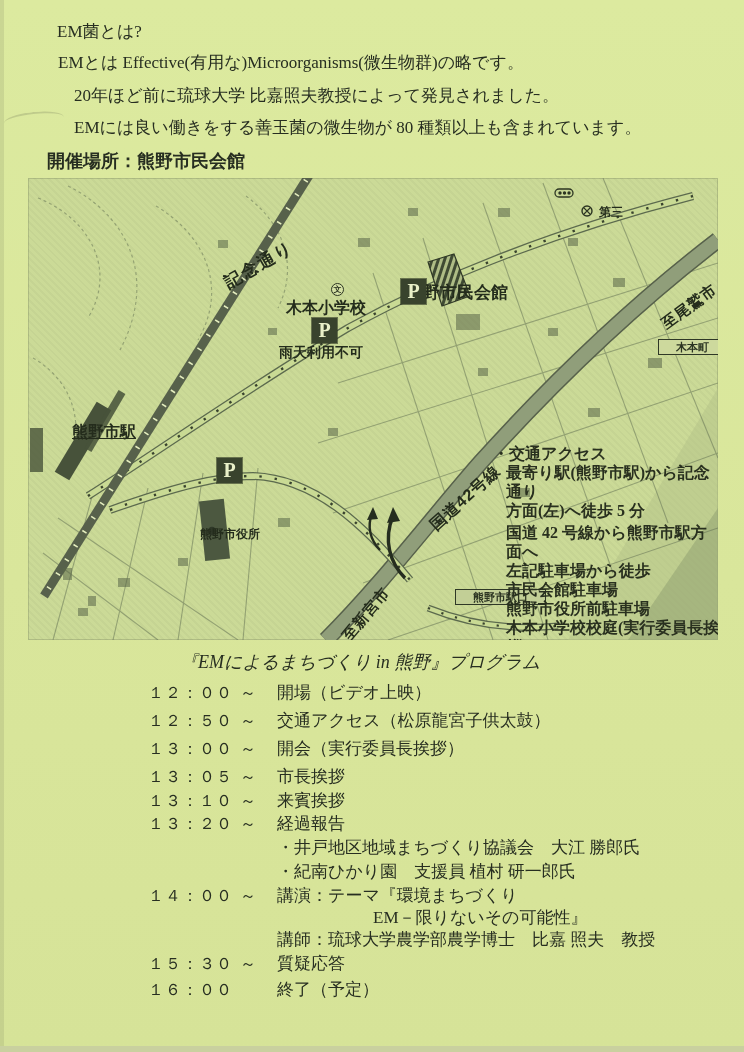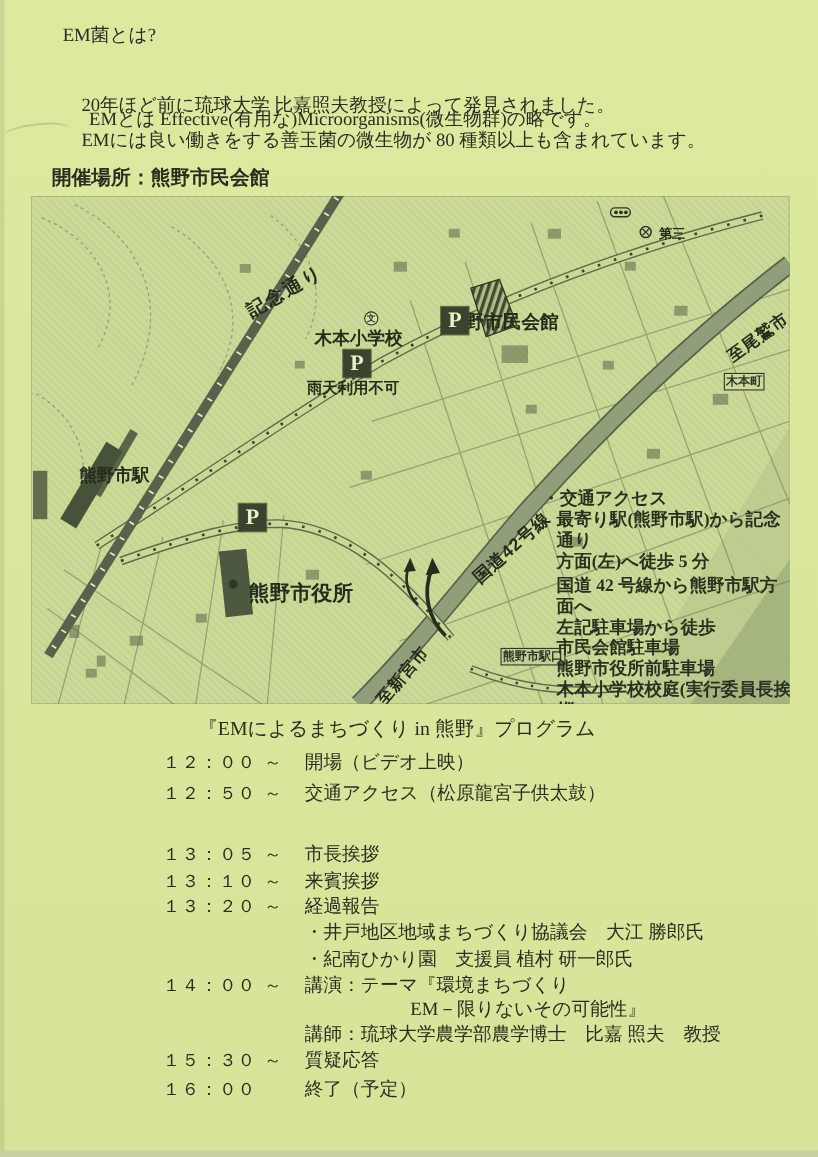--- a/index.html
+++ b/index.html
@@ -33,57 +33,57 @@
   .pbox{
     position:absolute;width:25px;height:25px;background:#39432d;
     color:#e9f0c8;font-family:"Liberation Serif","DejaVu Serif",serif;
     font-weight:bold;font-size:20px;line-height:25px;text-align:center;
     box-shadow:0 0 0 1px rgba(40,48,30,.6);
   }
   .boxedlabel{
     position:absolute;white-space:nowrap;
     font-family:"Liberation Sans","DejaVu Sans",sans-serif;
     font-weight:bold;font-size:11px;color:#2c3522;
-    background:#cdd99d;border:1px solid #2f3826;padding:0 1px;line-height:14px;
+    background:#cdd99d;border:1px solid #2f3826;padding:0 17px;line-height:14px;
   }
   .schoolmark{
     position:absolute;width:11px;height:11px;border:1.3px solid #2c3522;border-radius:50%;
     font-size:8px;line-height:11px;text-align:center;color:#2c3522;
     font-family:"Liberation Sans",sans-serif;font-weight:bold;background:rgba(222,232,176,.6);
   }
   .access{
     position:absolute;left:478px;top:266px;width:215px;
     font-size:16px;font-weight:600;line-height:19px;color:#29301f;
     font-family:"Liberation Serif","DejaVu Serif",serif;
   }
   .access .bullet{text-indent:-13px;}
   .access .gap1{margin-top:3px;}
   .access .gap2{margin-top:6px;}
   
   .program{position:absolute;left:0;top:648px;width:744px;height:404px;}
-  .ptitle{position:absolute;left:180px;top:2px;font-size:18px;white-space:nowrap;color:#272e21;}
+  .ptitle{position:absolute;left:180px;top:2px;font-size:18px;white-space:nowrap;color:#272e21;font-style:italic;}
   .prow{position:absolute;left:148px;white-space:nowrap;font-size:17px;color:#272e21;}
   .ptime{display:inline-block;width:92px;font-size:16px;letter-spacing:1px;}
   .ptilde{display:inline-block;width:37px;font-size:16px;}
   .sub{left:277px;}
   .sub2{left:373px;}
   
   .edge-bottom{position:absolute;left:0;bottom:0;width:744px;height:6px;background:#c9d09f;}
   .edge-left{position:absolute;left:0;top:0;width:4px;height:1052px;background:rgba(120,125,95,.18);}
 </style>
 </head>
 <body>
 
 <div class="page">
 
   <div class="scribble"></div>
 
   <div>
     <div class="intro-line" style="left:57px;top:20px;">EM菌とは?</div>
-    <div class="intro-line" style="left:81px;top:51px;margin-top:46px;">EMとは Effective(有用な)Microorganisms(微生物群)の略です。</div>
+    <div class="intro-line" style="left:58px;top:51px;">EMとは Effective(有用な)Microorganisms(微生物群)の略です。</div>
     <div class="intro-line" style="left:74px;top:84px;">20年ほど前に琉球大学 比嘉照夫教授によって発見されました。</div>
     <div class="intro-line" style="left:74px;top:116px;">EMには良い働きをする善玉菌の微生物が 80 種類以上も含まれています。</div>
     <div class="intro-line venue" style="left:47px;top:149px;">開催場所：熊野市民会館</div>
   </div>
 
   <div class="map">
     <svg width="690" height="462" viewBox="0 0 690 462">
       <defs>
         <pattern id="hatch" width="6" height="6" patternUnits="userSpaceOnUse" patternTransform="rotate(18)">
           <rect width="6" height="6" fill="#aebc85"></rect>
@@ -210,23 +210,23 @@
     <div class="maplabel" style="left:251px;top:166px;font-size:14px;">雨天利用不可</div>
 
     <div class="maplabel" style="left:378px;top:59px;font-size:17px;margin-top:44px;">熊野市民会館</div>
     <div class="pbox" style="left:373px;top:101px;">P</div>
 
     <div class="maplabel" style="left:571px;top:26px;font-size:12px;">第三</div>
 
     <div class="maplabel" style="left:630px;top:140px;font-size:15px;transform:rotate(-36deg);transform-origin:left top;letter-spacing:1px;">至尾鷲市</div>
     <div class="boxedlabel" style="left:630px;top:161px;">木本町</div>
 
-    <div class="maplabel" style="left:44px;top:244px;font-size:16px;">熊野市駅</div>
+    <div class="maplabel" style="left:44px;top:244px;font-size:16px;text-decoration:underline;">熊野市駅</div>
     <div class="pbox" style="left:189px;top:280px;">P</div>
-    <div class="maplabel" style="left:198px;top:348px;font-size:19px;">熊野市役所</div>
+    <div class="maplabel" style="left:172px;top:348px;font-size:12px;">熊野市役所</div>
 
     <div class="maplabel" style="left:398px;top:342px;font-size:16px;transform:rotate(-42deg);transform-origin:left top;letter-spacing:1px;">国道42号線</div>
     <div class="maplabel" style="left:325px;top:448px;font-size:15px;transform:rotate(-50deg);transform-origin:left bottom;letter-spacing:1px;">至新宮市</div>
     <div class="boxedlabel" style="left:387px;top:411px;background:#c2cf96;margin-left:40px;">熊野市駅口</div>
 
     <div class="access">
       <div class="bullet">・交通アクセス</div>
       <div>最寄り駅(熊野市駅)から記念通り</div>
       <div>方面(左)へ徒歩 5 分</div>
       <div class="gap1">国道 42 号線から熊野市駅方面へ</div>
@@ -239,20 +239,23 @@
 
   <div class="program">
     <div class="ptitle">『EMによるまちづくり in 熊野』プログラム</div>
 
     <div class="prow" style="top:33px;">
       <span class="ptime">１２：００</span><span class="ptilde">～</span><span>開場（ビデオ上映）</span>
     </div>
     <div class="prow" style="top:61px;">
       <span class="ptime">１２：５０</span><span class="ptilde">～</span><span>交通アクセス（松原龍宮子供太鼓）</span>
     </div>
+    <div class="prow" style="top:89px;">
+      <span class="ptime">１３：００</span><span class="ptilde">～</span><span>開会（実行委員長挨拶）</span>
+    </div>
     <div class="prow" style="top:117px;">
       <span class="ptime">１３：０５</span><span class="ptilde">～</span><span>市長挨拶</span>
     </div>
     <div class="prow" style="top:141px;">
       <span class="ptime">１３：１０</span><span class="ptilde">～</span><span>来賓挨拶</span>
     </div>
     <div class="prow" style="top:164px;">
       <span class="ptime">１３：２０</span><span class="ptilde">～</span><span>経過報告</span>
     </div>
     <div class="prow sub" style="top:188px;">

